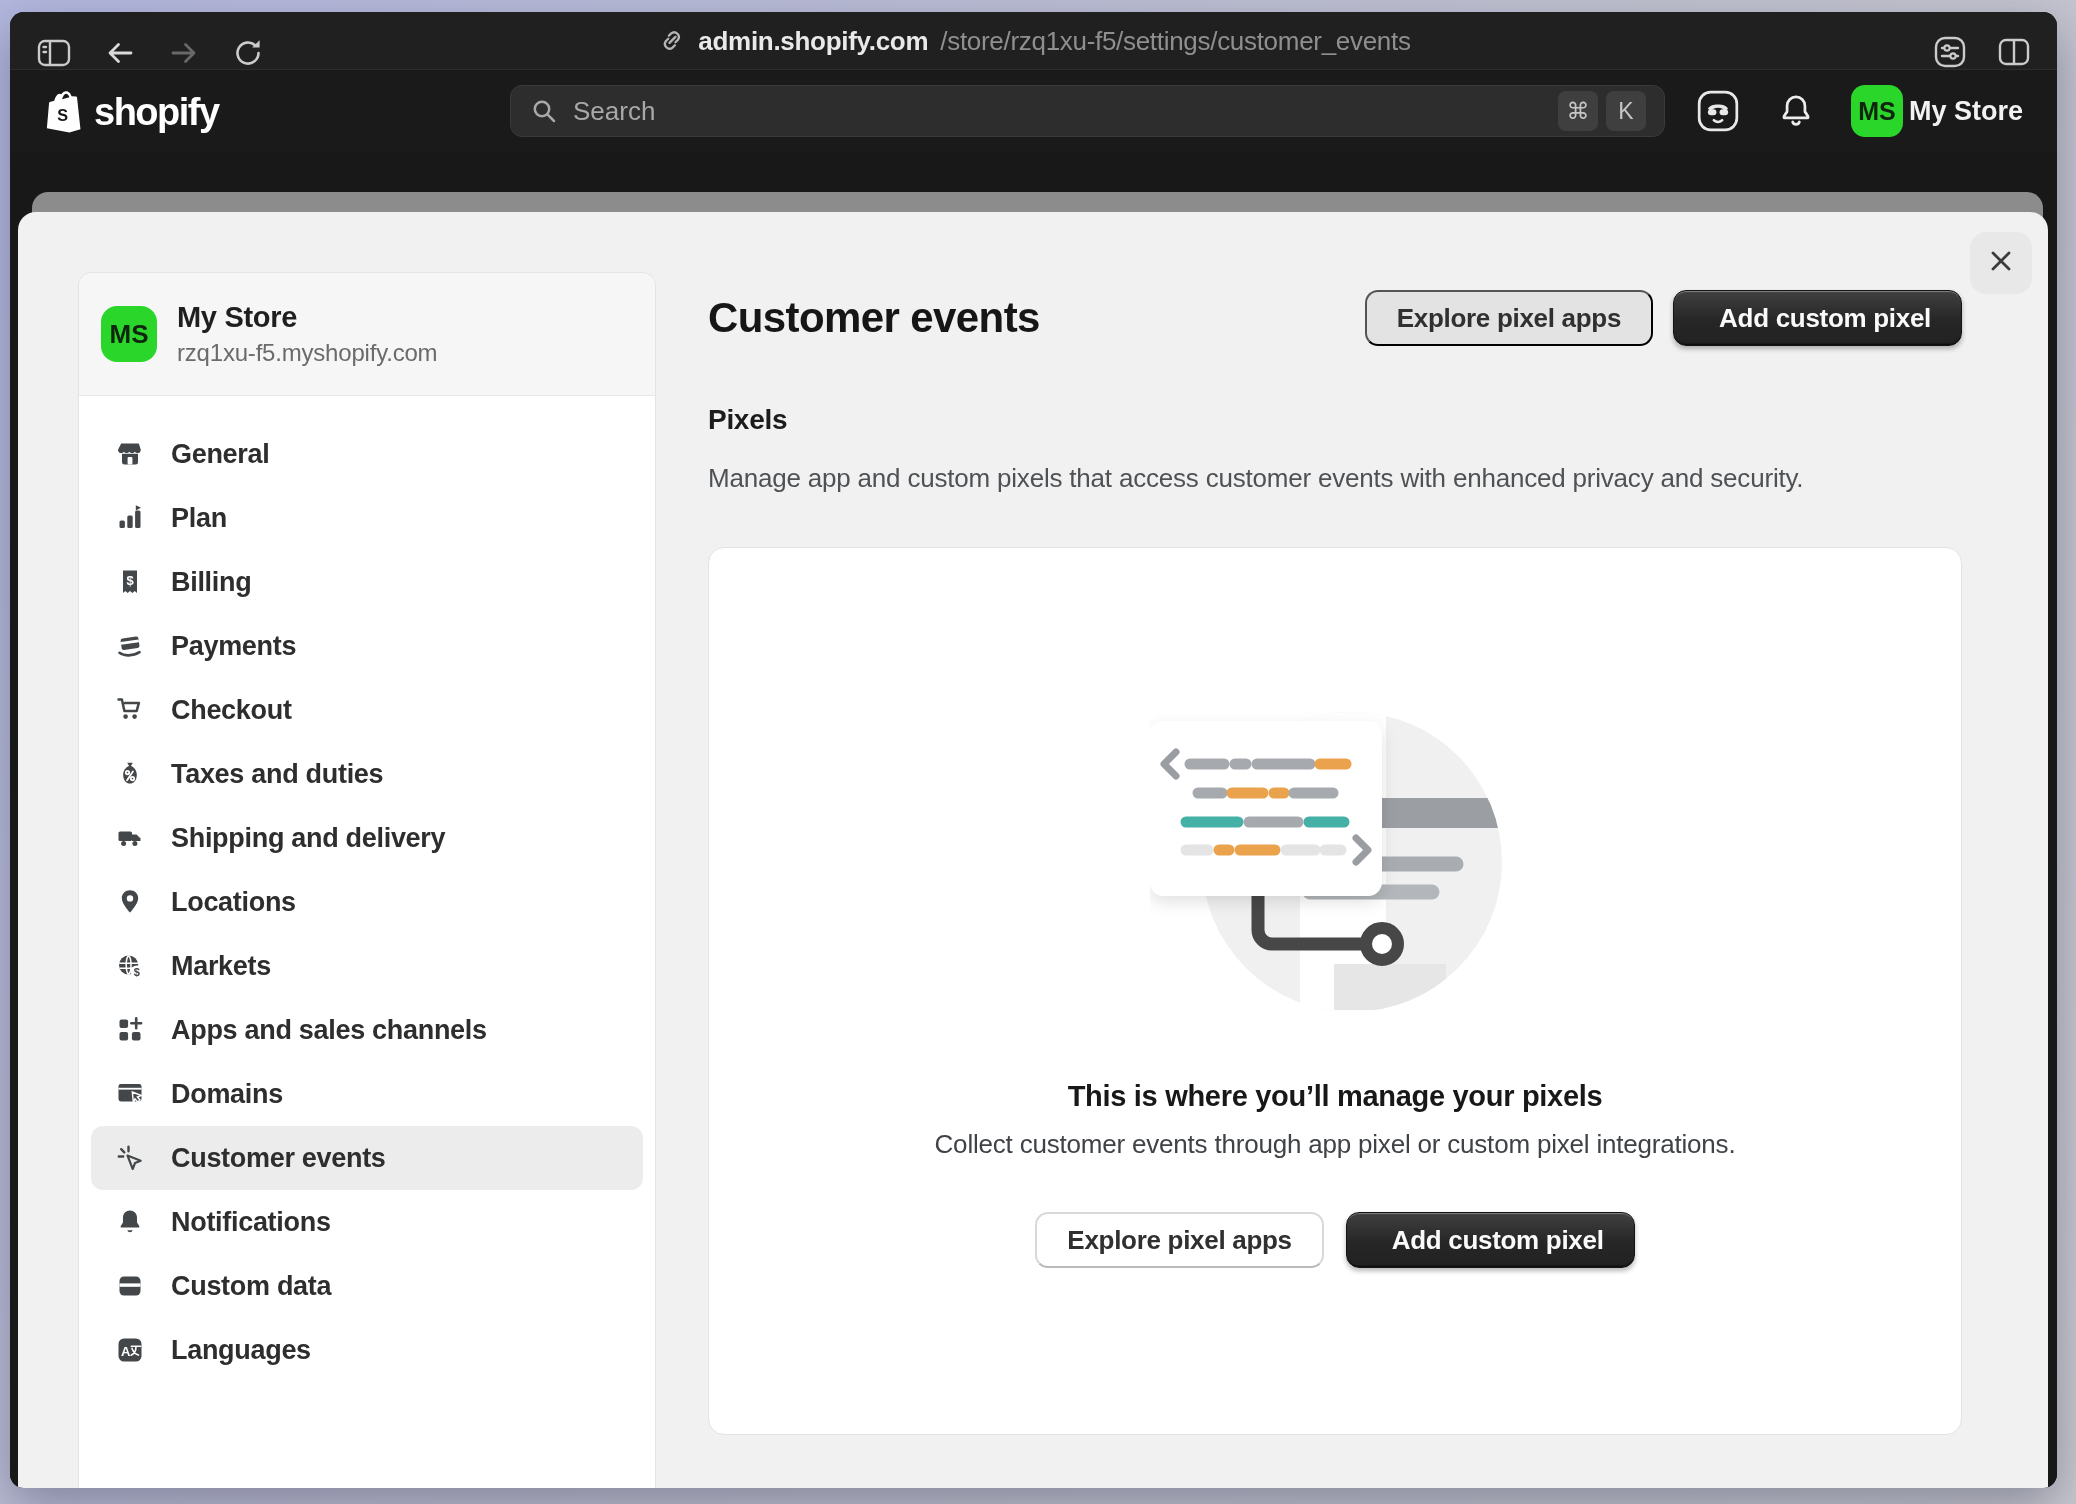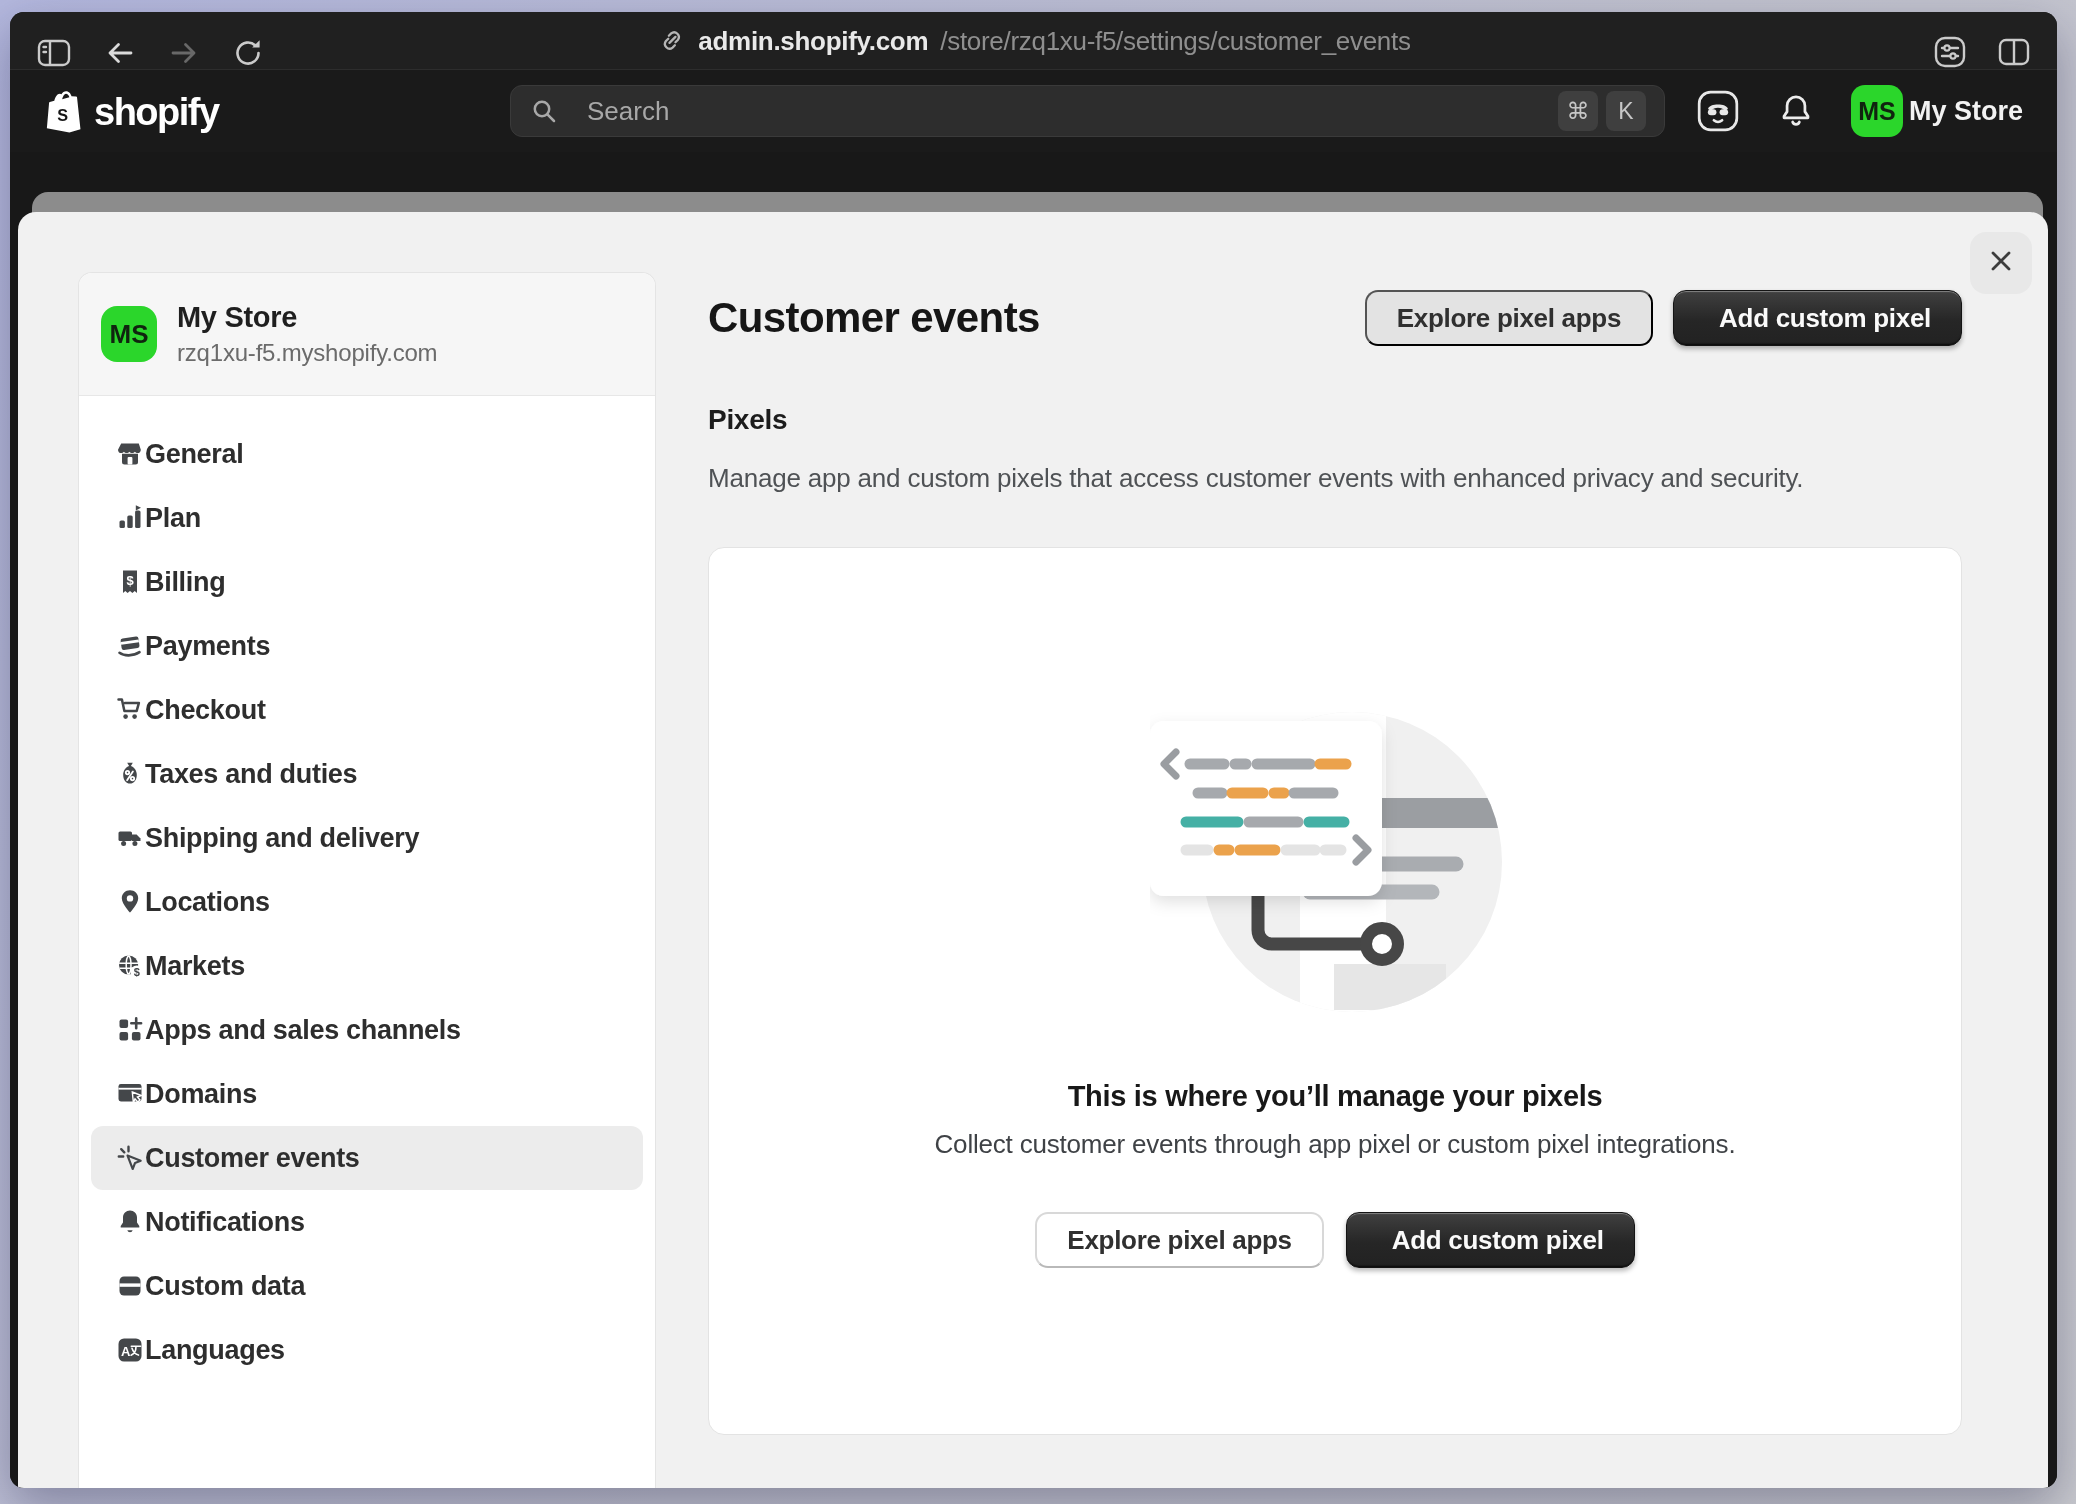--- a/index.html
+++ b/index.html
@@ -36,21 +36,21 @@
   
   .appheader{
     height:82px; flex:none; background:#1a1a1a; display:flex; align-items:center;
     padding:0 34px; position:relative;
   }
   .logo{ display:flex; align-items:flex-end; gap:8px; }
   .logo-word{ color:#fff; font-size:38px; font-weight:700; letter-spacing:-1.5px; line-height:1; padding-bottom:4px;}
   .searchbar{
     position:absolute; left:500px; width:1155px; height:52px; top:50%; transform:translateY(-50%);
     background:#2d2d2d; border:1px solid #3a3a3a; border-radius:12px;
-    display:flex; align-items:center; gap:28px; padding:0 18px;
+    display:flex; align-items:center; gap:14px; padding:0 18px;
   }
   .search-ph{ color:#a8a8a8; font-size:26px; }
   .kbd-group{ margin-left:auto; display:flex; gap:8px; }
   .kbd{
     min-width:40px; height:40px; padding:0 8px; background:#3f3f3f; border-radius:8px;
     color:#c6c6c6; font-size:23px; display:flex; align-items:center; justify-content:center;
   }
   .hdr-right{ margin-left:auto; display:flex; align-items:center; gap:34px; }
   .avatar-sm{
     width:52px; height:52px; border-radius:14px; background:#2bd62b;
@@ -82,21 +82,21 @@
   }
   .avatar-lg{
     width:56px; height:56px; border-radius:16px; background:#2bd62b; flex:none;
     display:flex; align-items:center; justify-content:center;
     color:#10240f; font-weight:700; font-size:26px;
   }
   .store-name{ font-size:29px; font-weight:700; color:#1f1f1f; letter-spacing:-.3px; }
   .store-domain{ font-size:24px; color:#6b6b6b; margin-top:5px; letter-spacing:-.2px; }
   nav.navlist{ padding:26px 12px 0 12px; }
   .nav-item{
-    height:64px; border-radius:12px; display:flex; align-items:center; 
+    height:64px; border-radius:12px; display:flex; align-items:center; gap:26px;
     padding:0 24px; cursor:default;
   }
   .nav-item.active{ background:#ececec; }
   .nav-ic{ width:30px; height:30px; flex:none; display:flex; }
   .nav-ic svg{ width:30px; height:30px; }
   .nav-label{ font-size:27px; font-weight:600; color:#2e2e2e; letter-spacing:-.3px; white-space:nowrap; }
   
   .main{ flex:1; position:relative; padding:78px 86px 0 52px; }
   .close-btn{
     position:absolute; top:20px; right:16px; width:62px; height:62px;

